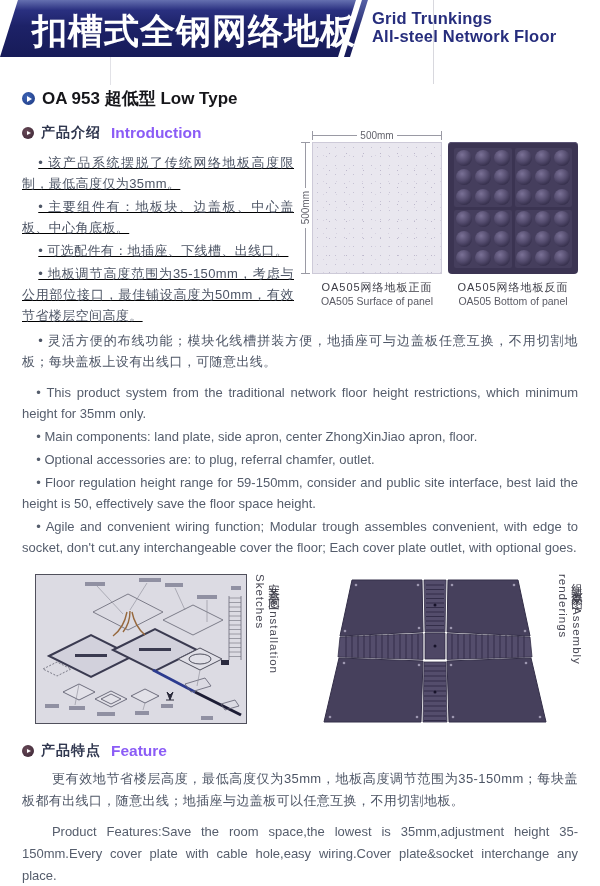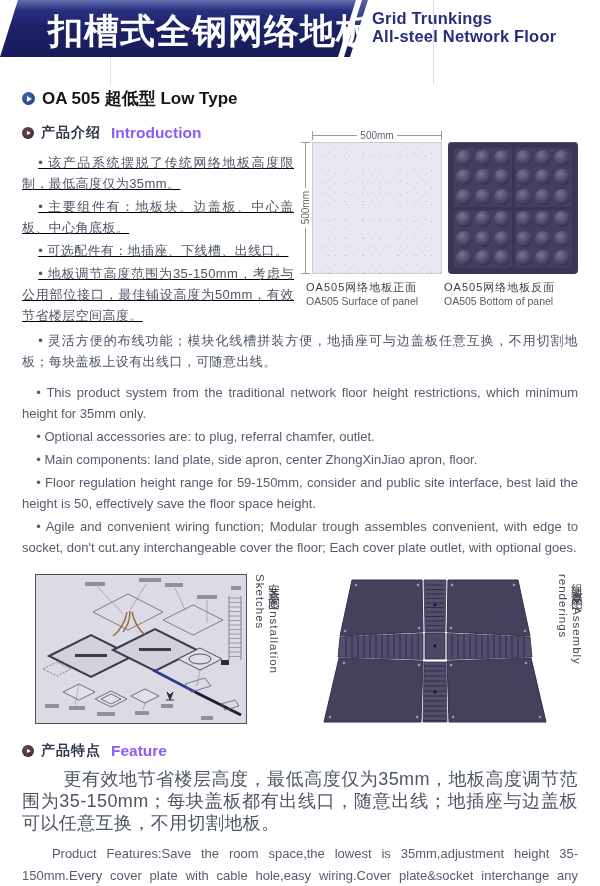--- a/index.html
+++ b/index.html
@@ -7,21 +7,21 @@
          font-family:"Liberation Sans", sans-serif; }
 
   
   .banner { position:absolute; left:0; top:0; width:600px; height:57px; }
   .banner-main { position:absolute; left:0; top:0; width:338px; height:57px;
     transform:skewX(-17.5deg); transform-origin:bottom left;
     background:linear-gradient(180deg,#6570b0 0%, #2a3080 18%, #1d2268 45%, #171b58 100%); }
   .banner-stripe { position:absolute; left:344px; top:0; width:6px; height:57px;
     transform:skewX(-17.5deg); transform-origin:bottom left;
     background:linear-gradient(180deg,#5560a5 0%, #1d2268 60%, #171b58 100%); }
-  .banner-cn { position:absolute; left:48px; top:8px; width:310px;
+  .banner-cn { position:absolute; left:32px; top:8px; width:310px;
     font-size:35px; font-weight:900; color:#ffffff; letter-spacing:1px;
     white-space:nowrap; font-family:"Liberation Sans", sans-serif; }
   .banner-en { position:absolute; left:372px; top:9px; font-weight:bold;
     font-size:16.5px; line-height:18px; color:#272e7d; letter-spacing:0.2px; }
   .fold-line-1 { position:absolute; left:433px; top:0; width:1px; height:84px; background:#d8d8de; }
   .fold-line-2 { position:absolute; left:110px; top:57px; width:1px; height:28px; background:#e2e2e7; }
 
   
   .page { position:absolute; left:0; top:57px; width:600px; padding:0 22px; box-sizing:border-box; }
 
@@ -73,40 +73,40 @@
 
   .panel-bottom { position:absolute; left:148px; top:12px; width:130px; height:132px;
     background:#3b3452; border-radius:4px; box-sizing:border-box; padding:6px;
     display:grid; grid-template-columns:1fr 1fr; grid-template-rows:1fr 1fr; gap:3px;
     box-shadow:inset 0 1px 0 #5a5374; }
   .quad { background:#453e5d; border-radius:2px; display:grid;
     grid-template-columns:repeat(3,1fr); grid-template-rows:repeat(3,1fr); place-items:center; }
   .dome { width:16px; height:16px; border-radius:50%;
     background:radial-gradient(circle at 38% 30%, #7a7196 0%, #544c6e 45%, #332d49 80%); }
 
-  .cap { position:absolute; text-align:left; }
+  .cap { position:absolute; text-align:center; }
   .cap .c1 { font-size:11px; color:#3c3c46; letter-spacing:1px; }
   .cap .c2 { font-size:10.5px; color:#5a5a64; }
   .cap-surface { left:6px; top:150px; width:142px; }
   .cap-bottom  { left:144px; top:150px; width:138px; }
 
   
   .diagrams { display:flex; margin-top:16px; padding-left:13px; }
   .dgroup { display:flex; gap:7px; }
   .dgroup-right { margin-left:auto; margin-right:-6px; }
   .sketch-box { width:212px; height:150px; }
   .assembly-box { width:230px; height:152px; }
   .vcap { writing-mode:vertical-rl; text-orientation:mixed; font-size:11.5px;
     color:#3a3a46; height:150px; }
   .vcap .vc1 { letter-spacing:4px; }
   .vcap .vc2 { padding-top:10px; color:#4a4a56; letter-spacing:1px; }
 
   
   .feature-heading { margin-top:16px; }
-  p.feat-cn { margin:8px 12px 0 0; font-size:18px; line-height:22px; letter-spacing:0.4px;
+  p.feat-cn { margin:8px 12px 0 0; font-size:13px; line-height:22px; letter-spacing:0.4px;
     color:#4d5565; text-align:justify; text-indent:2.3em; width:556px; }
   p.feat-en { margin:9px 0 0 0; font-size:13px; line-height:22px; color:#555d6c;
     text-align:justify; text-indent:2.3em; width:556px; }
 </style>
 </head>
 <body>
 
 <div class="banner">
   <div class="banner-main"></div>
   <div class="banner-stripe"></div>
@@ -118,21 +118,21 @@
 </div>
 <div class="fold-line-1"></div>
 <div class="fold-line-2"></div>
 
 <div class="page">
 
   <div class="oa-heading">
     <span class="dot dot-blue">
         <i class="tri"></i>
       </span>
-    <span>OA 505 超低型  Low Type</span>
+    <span>OA 953 超低型  Low Type</span>
   </div>
 
   <div class="sec-heading">
     <span class="dot dot-plum">
         <i class="tri"></i>
       </span>
     <span class="sec-cn">产品介绍</span>
     <span class="sec-en">Introduction</span>
   </div>
 
@@ -217,22 +217,22 @@
       <div class="cap cap-bottom">
         <div class="c1">OA505网络地板反面</div>
         <div class="c2">OA505 Bottom of panel</div>
       </div>
     </div>
 
     <p class="body-cn full-col">• 灵活方便的布线功能；模块化线槽拼装方便，地插座可与边盖板任意互换，不用切割地板；每块盖板上设有出线口，可随意出线。</p>
 
     <div class="en-block">
       <p class="body-en full-col">• This product system from the traditional network floor height restrictions, which minimum height for 35mm only.</p>
+      <p class="body-en full-col">• Main components: land plate, side apron, center ZhongXinJiao apron, floor.</p>
       <p class="body-en full-col">• Optional accessories are: to plug, referral chamfer, outlet.</p>
-      <p class="body-en full-col">• Main components: land plate, side apron, center ZhongXinJiao apron, floor.</p>
       <p class="body-en full-col">• Floor regulation height range for 59-150mm, consider and public site interface, best laid the height is 50, effectively save the floor space height.</p>
       <p class="body-en full-col">• Agile and convenient wiring function; Modular trough assembles convenient, with edge to socket, don't cut.any interchangeable cover the floor; Each cover plate outlet, with optional goes.</p>
     </div>
   </div>
 
   <div class="diagrams">
 
     <div class="dgroup">
       <svg class="sketch-box" viewBox="0 0 212 150">
         <rect x="0.5" y="0.5" width="211" height="149" fill="#dcdbe3" stroke="#50505c"></rect>

